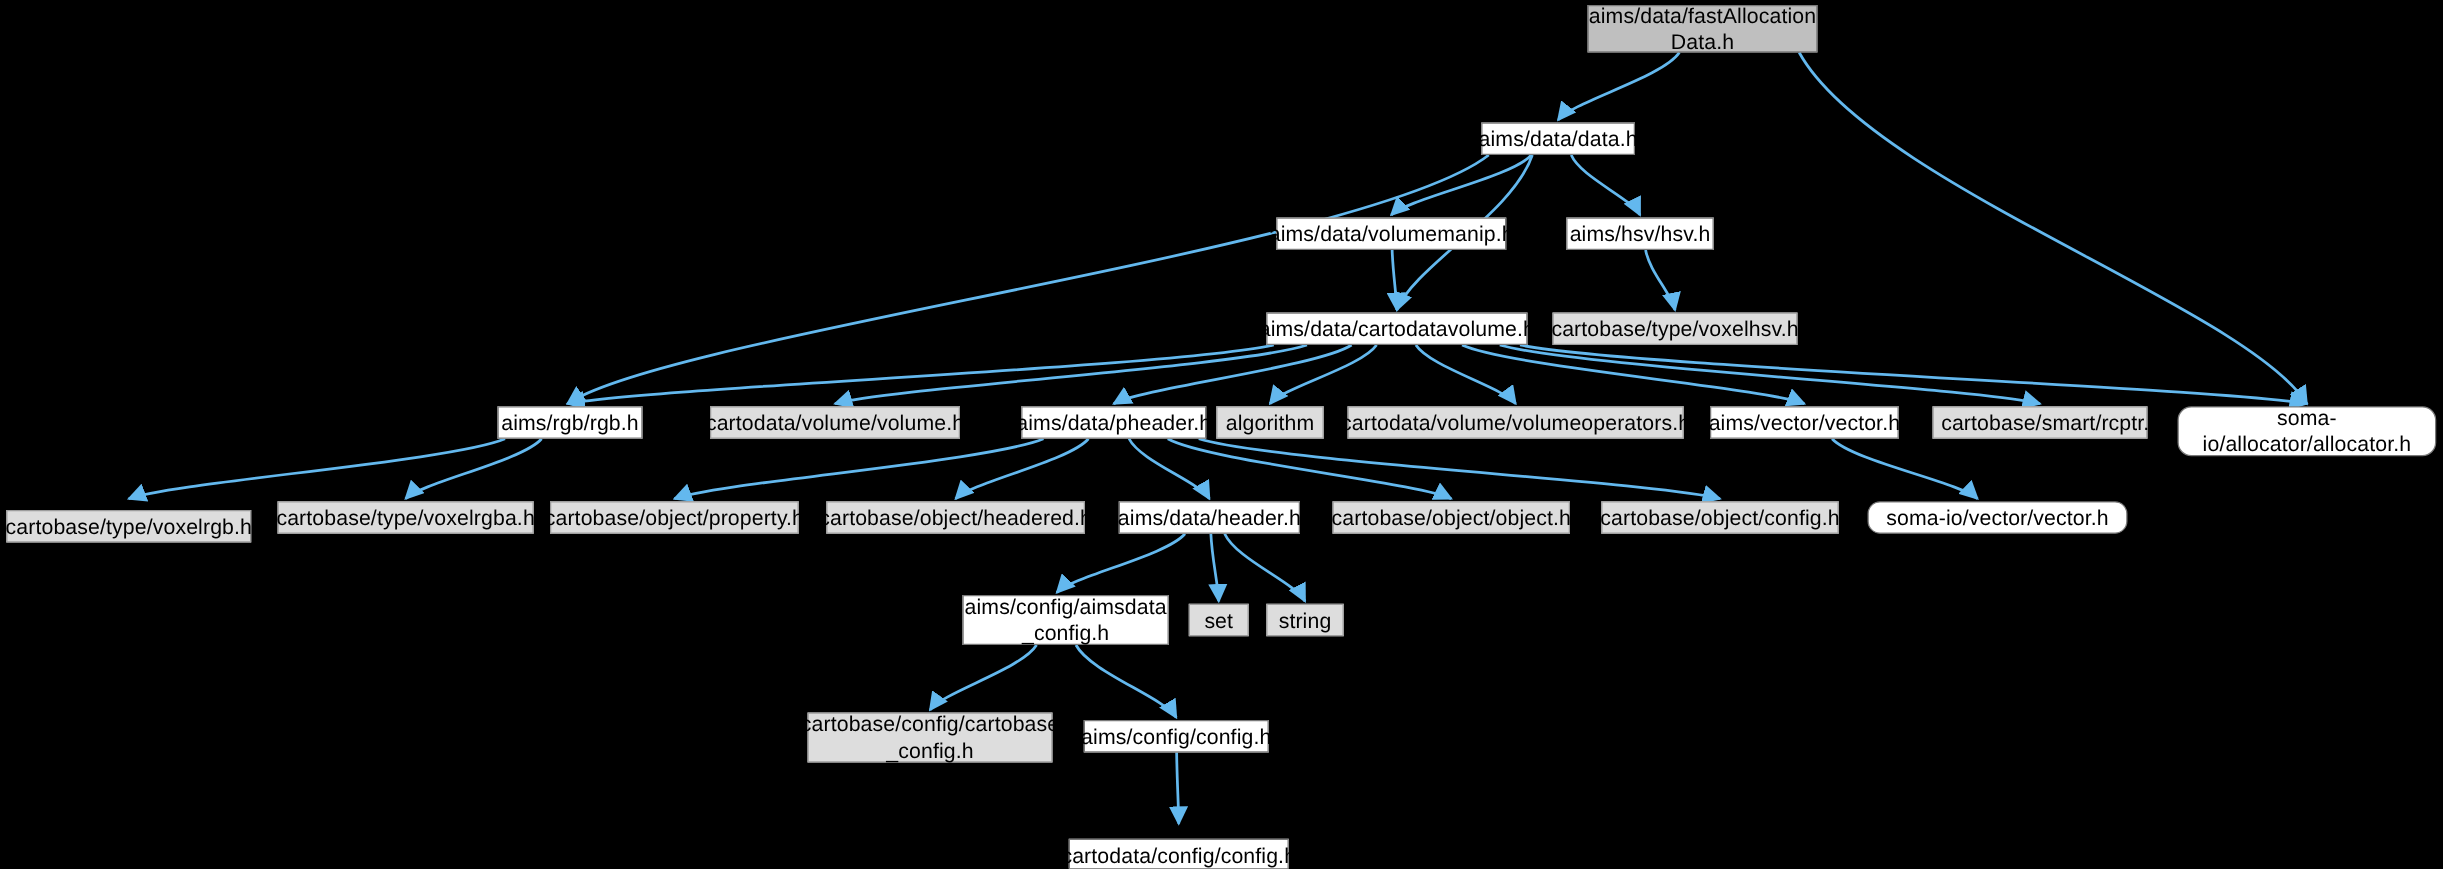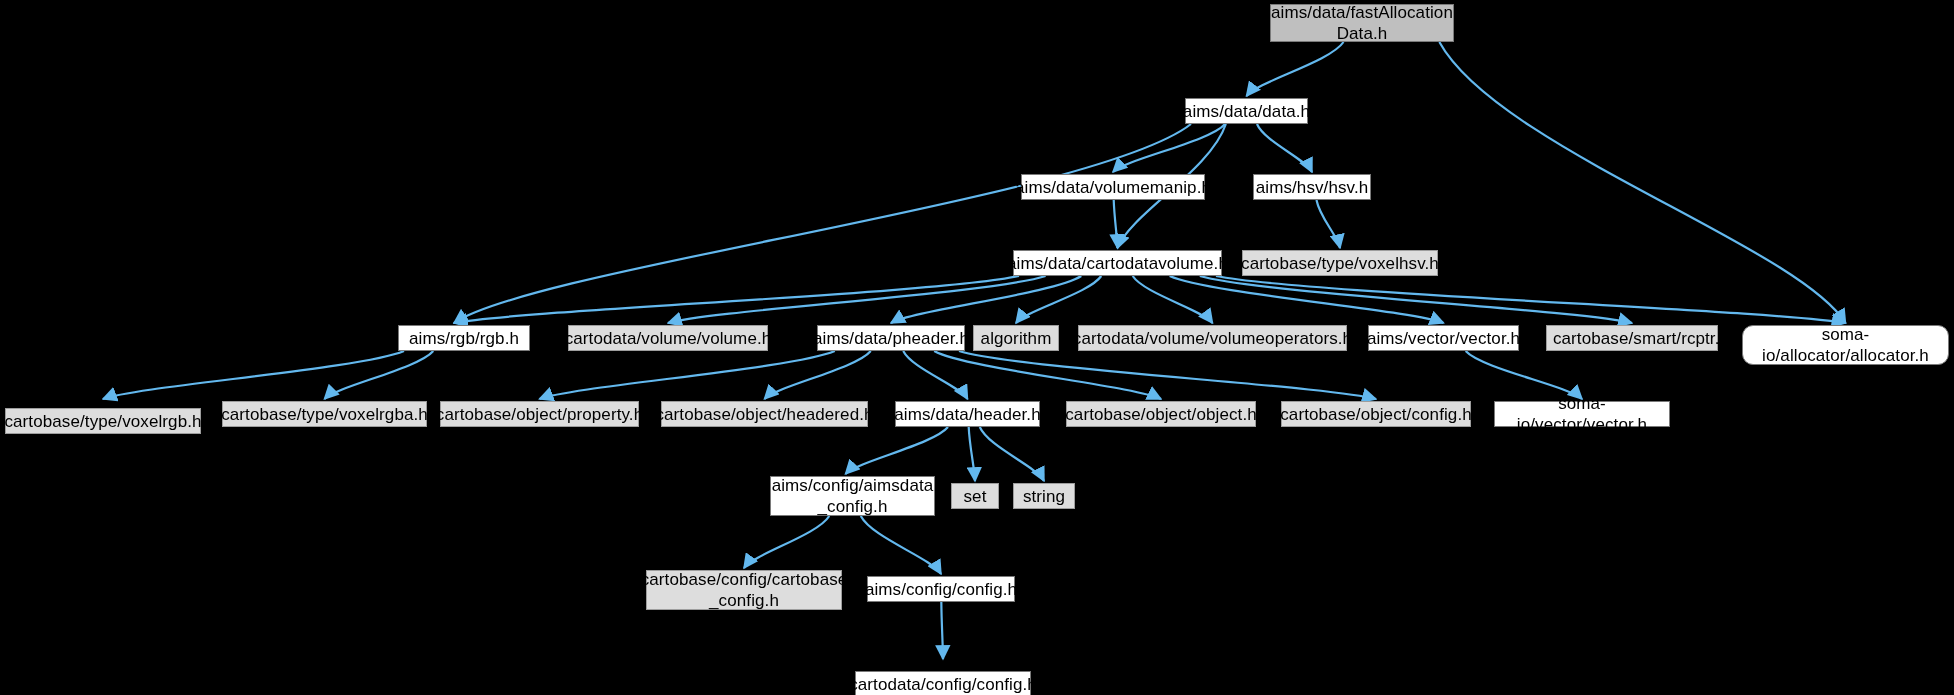--- a/index.html
+++ b/index.html
@@ -93,36 +93,36 @@
       <path d="M 941.32 602 C 941.5600000000001 623.375 942.8 643.325 943 659" fill="none" stroke="#63b8ee" stroke-width="2.2" marker-end="url(#arrow)"></path>
     </svg>
   <div id="node-layer">
       <div class="node root" style="left: 1270px; top: 4px; width: 184px; height: 38px; text-align: center;">aims/data/fastAllocation
 Data.h</div>
       <div class="node white" style="left: 1185px; top: 98px; width: 123px; height: 26px;">aims/data/data.h</div>
       <div class="node white" style="left: 1021px; top: 174px; width: 184px; height: 26px;">aims/data/volumemanip.h</div>
       <div class="node white" style="left: 1253px; top: 174px; width: 118px; height: 26px;">aims/hsv/hsv.h</div>
       <div class="node white" style="left: 1013px; top: 250px; width: 209px; height: 26px;">aims/data/cartodatavolume.h</div>
       <div class="node gray" style="left: 1242px; top: 250px; width: 196px; height: 26px;">cartobase/type/voxelhsv.h</div>
-      <div class="node white" style="left: 398px; top: 325px; width: 132px; height: 26px;">aims/rgb/rgb.h</div>
+      <div class="node white" style="left: 398px; top: 325px; width: 116px; height: 26px;">aims/rgb/rgb.h</div>
       <div class="node gray" style="left: 568px; top: 325px; width: 200px; height: 26px;">cartodata/volume/volume.h</div>
       <div class="node white" style="left: 817px; top: 325px; width: 148px; height: 26px;">aims/data/pheader.h</div>
       <div class="node gray" style="left: 973px; top: 325px; width: 86px; height: 26px;">algorithm</div>
       <div class="node gray" style="left: 1078px; top: 325px; width: 269px; height: 26px;">cartodata/volume/volumeoperators.h</div>
       <div class="node white" style="left: 1368px; top: 325px; width: 151px; height: 26px;">aims/vector/vector.h</div>
       <div class="node gray" style="left: 1546px; top: 325px; width: 172px; height: 26px; padding-left: 24px;">cartobase/smart/rcptr.h</div>
       <div class="node white" style="left: 1742px; top: 325px; width: 207px; height: 40px; border-radius: 11px;">soma-io/allocator/allocator.h</div>
       <div class="node gray" style="left: 5px; top: 408px; width: 196px; height: 26px;">cartobase/type/voxelrgb.h</div>
       <div class="node gray" style="left: 222px; top: 401px; width: 205px; height: 26px;">cartobase/type/voxelrgba.h</div>
       <div class="node gray" style="left: 440px; top: 401px; width: 199px; height: 26px;">cartobase/object/property.h</div>
       <div class="node gray" style="left: 661px; top: 401px; width: 207px; height: 26px;">cartobase/object/headered.h</div>
       <div class="node white" style="left: 895px; top: 401px; width: 145px; height: 26px;">aims/data/header.h</div>
       <div class="node gray" style="left: 1066px; top: 401px; width: 190px; height: 26px;">cartobase/object/object.h</div>
       <div class="node gray" style="left: 1281px; top: 401px; width: 190px; height: 26px;">cartobase/object/config.h</div>
-      <div class="node white" style="left: 1494px; top: 401px; width: 176px; height: 26px;">soma-io/vector/vector.h</div>
+      <div class="node white" style="left: 1494px; top: 401px; width: 208px; height: 26px; border-radius: 10px;">soma-io/vector/vector.h</div>
       <div class="node white" style="left: 770px; top: 476px; width: 165px; height: 40px;">aims/config/aimsdata
 _config.h</div>
       <div class="node gray" style="left: 951px; top: 483px; width: 48px; height: 26px;">set</div>
       <div class="node gray" style="left: 1013px; top: 483px; width: 62px; height: 26px;">string</div>
       <div class="node gray" style="left: 646px; top: 570px; width: 196px; height: 40px;">cartobase/config/cartobase
 _config.h</div>
       <div class="node white" style="left: 867px; top: 576px; width: 148px; height: 26px;">aims/config/config.h</div>
       <div class="node white" style="left: 855px; top: 661px; width: 176px; height: 26px; margin-top: 10px;">cartodata/config/config.h</div>
     </div>
 </div>

